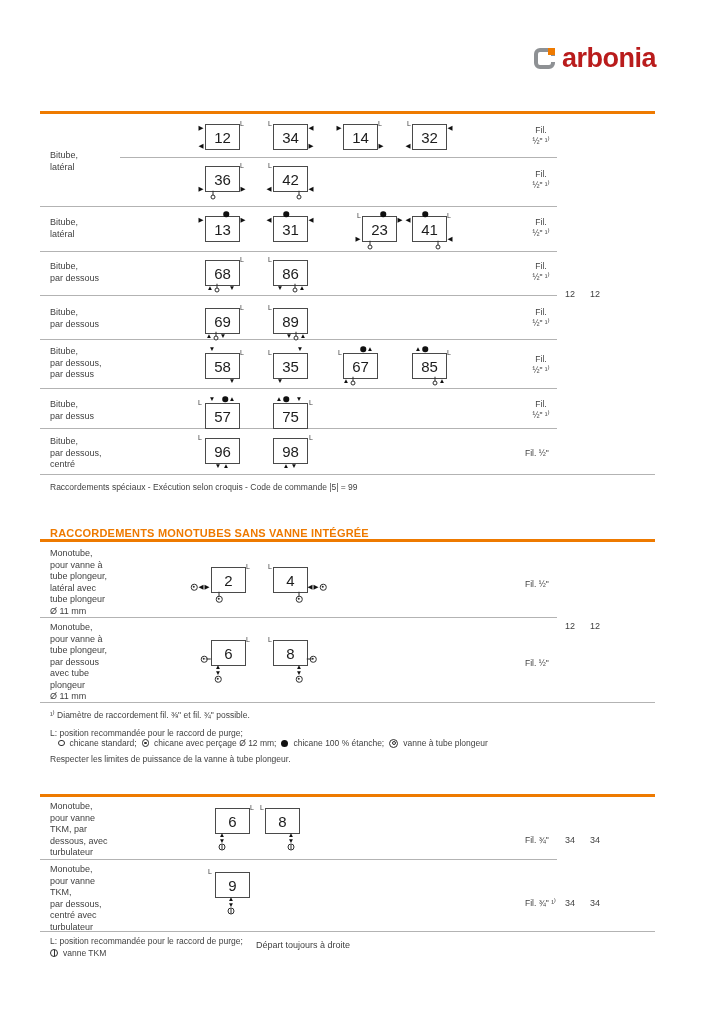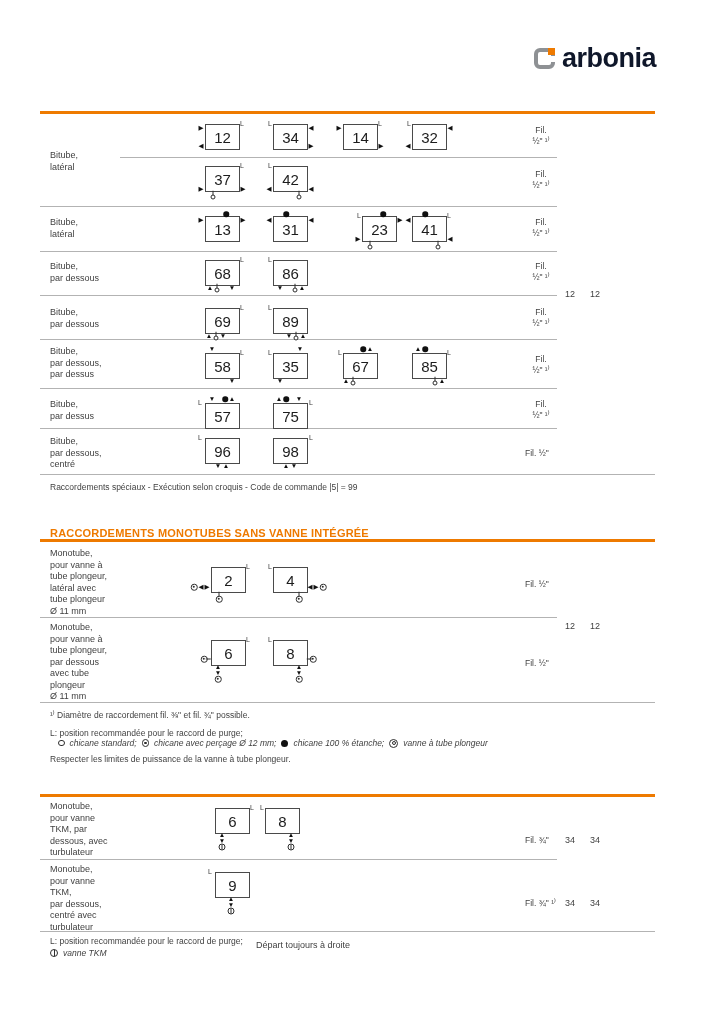--- a/index.html
+++ b/index.html
@@ -4,21 +4,21 @@
 <style>
   html,body{margin:0;padding:0;background:#e8e8e8;}
   .page{position:relative;width:724px;height:1024px;background:#ffffff;margin:0 auto;
         font-family:"Liberation Sans",sans-serif;color:#3f3f3f;overflow:hidden;}
   
   .logo{position:absolute;top:45px;left:534px;display:flex;align-items:center;gap:7px;}
   .lm{width:21px;height:21px;position:relative;}
   .lm-ring{position:absolute;left:0;top:0;right:0;bottom:0;border:4px solid #8e9194;border-radius:6px;}
   .lm-hole{position:absolute;right:-1px;top:8px;width:6px;height:6px;background:#ffffff;}
   .lm-sq{position:absolute;right:0;top:0;width:7px;height:7px;background:#ee7a00;}
-  .logo-text{font-weight:700;font-size:27px;line-height:27px;color:#0f172a;letter-spacing:-0.5px;}
+  .logo-text{font-weight:700;font-size:27px;line-height:27px;color:#b91c1c;letter-spacing:-0.5px;}
   
   .sec-title{position:absolute;font-weight:700;font-size:11px;line-height:12px;color:#ee7a00;letter-spacing:0.2px;}
   .rule{position:absolute;left:40px;width:615px;height:2.5px;background:#ee7a00;}
   .divider{position:absolute;height:1px;background:#b3b3b3;}
   
   .lbl{position:absolute;font-size:9px;line-height:11.5px;white-space:pre-line;color:#3f3f3f;}
   .fil{position:absolute;font-size:8.5px;line-height:11px;color:#3f3f3f;}
   .fil.two{width:44px;text-align:center;}
   .note{position:absolute;font-size:8.5px;line-height:10px;color:#3f3f3f;}
   .mref{position:absolute;font-size:9px;color:#3f3f3f;}
@@ -33,21 +33,21 @@
   .dec.lmark{font-size:7px;color:#3a3a3a;}
   .dec.c{width:5px;height:5px;border:1px solid #2e2e2e;border-radius:50%;background:#fff;box-sizing:border-box;}
   .dec.cf{width:5.5px;height:5.5px;background:#101010;border-radius:50%;}
   .dec.cd{width:6.5px;height:6.5px;border:1px solid #2e2e2e;border-radius:50%;box-sizing:border-box;position:absolute;}
   .dec.cd::after{content:"";position:absolute;left:50%;top:50%;width:2px;height:2px;margin:-1px 0 0 -1px;background:#2e2e2e;border-radius:50%;}
   .dec.tkm{width:7px;height:7px;border:1px solid #2e2e2e;border-radius:50%;box-sizing:border-box;position:absolute;}
   .dec.tkm::after{content:"";position:absolute;left:50%;top:0;width:1px;height:5px;margin-left:-0.5px;background:#2e2e2e;}
   .dec.sv{width:1px;height:4.5px;background:#2e2e2e;}
   .dec.sh{width:4.5px;height:1px;background:#2e2e2e;}
   
-  .legend{position:absolute;display:flex;align-items:center;gap:5px;font-size:8.5px;color:#3f3f3f;font-style:italic;}
+  .legend{position:absolute;display:flex;align-items:center;gap:5px;font-size:8.5px;color:#3f3f3f;}
   .lg-ic{display:inline-block;box-sizing:border-box;position:relative;}
   .lg-c{width:6.5px;height:6.5px;border:1px solid #2e2e2e;border-radius:50%;}
   .lg-cd{width:7.5px;height:7.5px;border:1px solid #2e2e2e;border-radius:50%;}
   .lg-cd::after{content:"";position:absolute;left:50%;top:50%;width:2.5px;height:2.5px;margin:-1.25px 0 0 -1.25px;background:#2e2e2e;border-radius:50%;}
   .lg-cf{width:7px;height:7px;background:#101010;border-radius:50%;}
   .lg-cdd{width:9px;height:9px;border:1.3px solid #2e2e2e;border-radius:50%;}
   .lg-cdd::after{content:"";position:absolute;left:50%;top:50%;width:4px;height:4px;margin:-2px 0 0 -2px;border:1px solid #2e2e2e;border-radius:50%;box-sizing:border-box;}
   .lg-tkm{width:8px;height:8px;border:1px solid #2e2e2e;border-radius:50%;}
   .lg-tkm::after{content:"";position:absolute;left:50%;top:0;width:1px;height:6px;margin-left:-0.5px;background:#2e2e2e;}
 </style>
@@ -139,21 +139,21 @@
         <span class="dec lmark" style="left: 46px; top: 10px;">L</span>
         <span class="dec tri" style="left: 47px; top: 33px;">▶</span>
       </div>
       <div class="dg" style="left: 403px; top: 113px;">
         <div class="box">32</div>
         <span class="dec lmark" style="left: 6px; top: 10px;">L</span>
         <span class="dec tri" style="left: 47px; top: 15px;">◀</span>
         <span class="dec tri" style="left: 5px; top: 33px;">◀</span>
       </div>
       <div class="dg" style="left: 196px; top: 155px;">
-        <div class="box">37</div>
+        <div class="box">36</div>
         <span class="dec lmark" style="left: 46px; top: 10px;">L</span>
         <span class="dec tri" style="left: 5px; top: 34px;">▶</span>
         <span class="dec tri" style="left: 47px; top: 34px;">▶</span>
         <span class="dec sv" style="left: 17px; top: 38px;"></span>
         <span class="dec c" style="left: 17px; top: 42px;"></span>
       </div>
       <div class="dg" style="left: 264px; top: 155px;">
         <div class="box">42</div>
         <span class="dec lmark" style="left: 6px; top: 10px;">L</span>
         <span class="dec tri" style="left: 5px; top: 34px;">◀</span>

